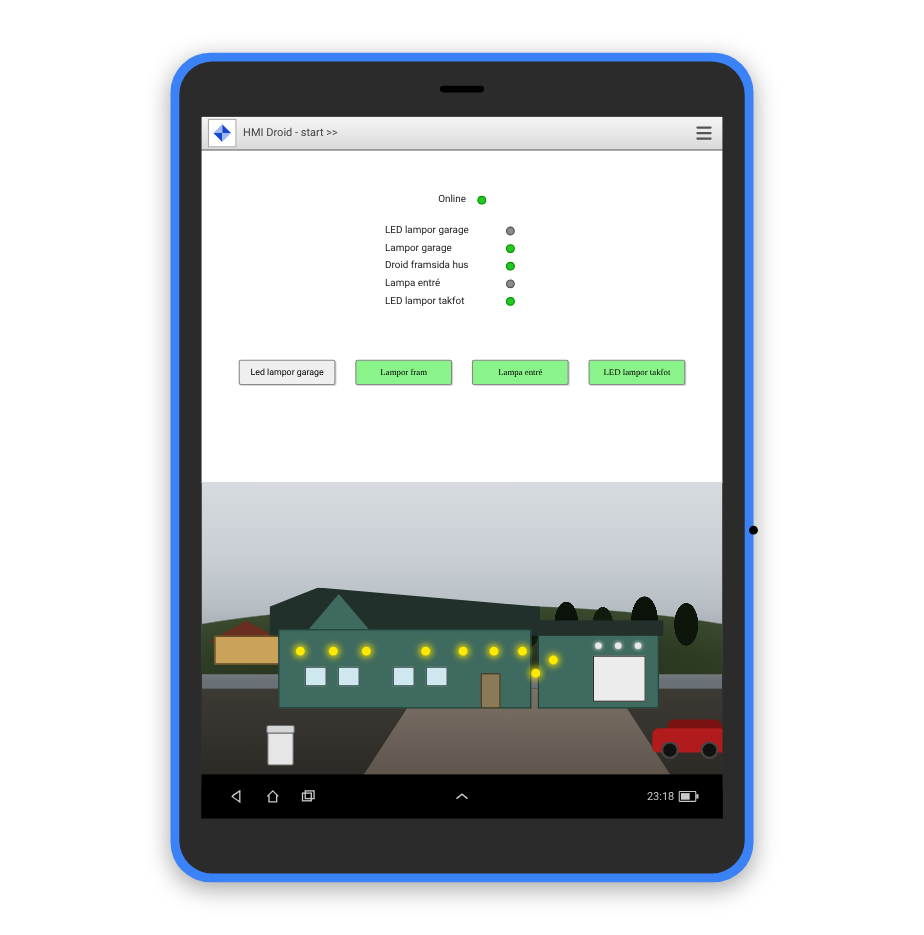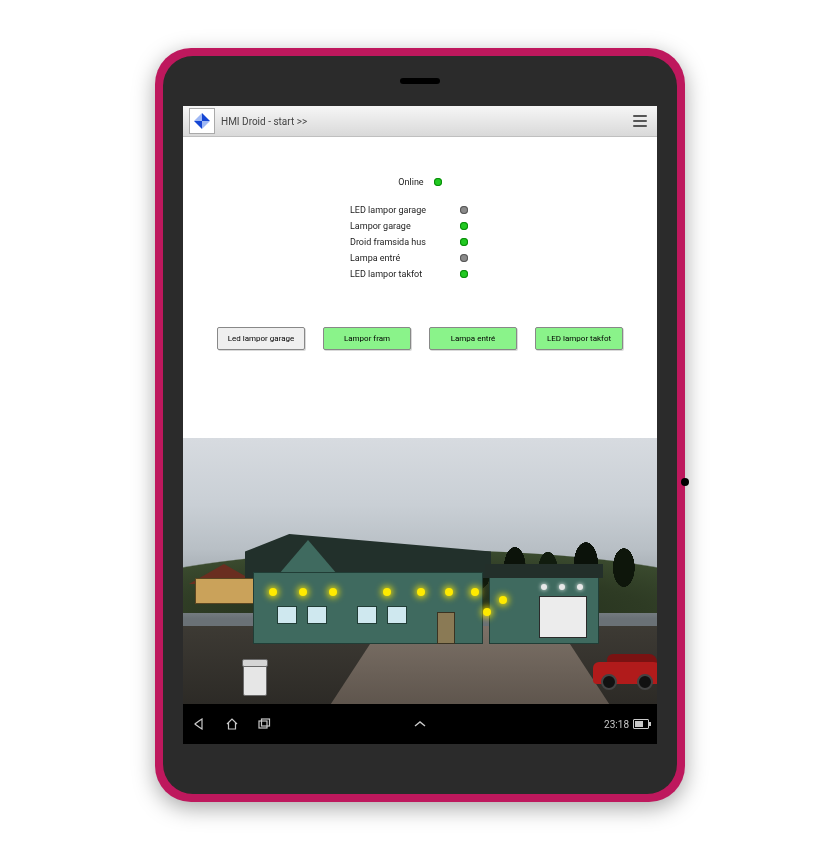--- a/index.html
+++ b/index.html
@@ -1,20 +1,20 @@
 <!DOCTYPE html>
 <html><head>
 <meta charset="utf-8">
 <style>
   html,body{margin:0;padding:0;width:840px;height:850px;background:#fff;font-family:Roboto,Arial,Helvetica,sans-serif;}
   .stage{width:840px;height:850px;background:#fff;position:relative;}
 
   
   .tablet{position:absolute;left:155px;top:48px;width:530px;height:754px;
-          background:#be185d;border-radius:36px;box-shadow:0 6px 22px rgba(0,0,0,.35);}
+          background:#3b82f6;border-radius:36px;box-shadow:0 6px 22px rgba(0,0,0,.35);}
   .tablet-inner{position:absolute;left:8px;top:8px;right:8px;bottom:8px;
           background:#2b2b2b;border-radius:30px;}
   .speaker{position:absolute;top:30px;left:50%;transform:translateX(-50%);
           width:40px;height:6px;background:#000;border-radius:3px;}
   .side-btn{position:absolute;right:-4px;top:430px;width:8px;height:8px;
           background:#000;border-radius:50%;}
 
   
   .screen{position:absolute;left:28px;right:28px;top:58px;bottom:58px;
           background:#000;overflow:hidden;}
@@ -46,21 +46,21 @@
           font-size:9px;color:#222;}
   .lamp-table .lbl{white-space:nowrap;}
   .lamp-table .cell-dot{display:flex;align-items:center;}
 
   .btn-row{position:absolute;top:190px;left:0;right:0;display:flex;
           justify-content:center;gap:18px;}
   .ctl-btn{font-size:8px;padding:6px 6px;min-width:74px;text-align:center;
           border:1px solid #888;border-radius:2px;cursor:pointer;
           box-shadow:1px 1px 0 rgba(0,0,0,.15);}
   .ctl-btn.neutral{background:#efefef;}
-  .ctl-btn.active{background:#8af38a;}
+  .ctl-btn.active{background:#8af38a;font-family:Liberation Serif, serif;}
 
   
   .scene{position:absolute;left:0;right:0;top:332px;bottom:28px;overflow:hidden;}
   .sky{position:absolute;inset:0;
        background:linear-gradient(#d7dbe0 0%,#c9cfd5 24%,#b8bfc5 40%,#9aa2a8 55%,#6a7176 65%);}
   .hill{position:absolute;left:0;right:0;top:45px;height:130px;
        background:radial-gradient(120% 80% at 50% 100%,#1f2b18 0%,#2e3b24 40%,#3a4a2e 60%,transparent 61%);}
   .treeline{position:absolute;left:0;right:0;top:60px;height:120px;
        background:
         radial-gradient(16px 30px at 58% 60%,#0e150b 0 60%,transparent 61%),
@@ -117,21 +117,21 @@
   .car .wheel{position:absolute;bottom:0;width:12px;height:12px;border-radius:50%;
        background:#111;border:2px solid #444;}
   .car .wf{left:8px}.car .wr{right:10px}
 
   .led{position:absolute;width:8px;height:8px;border-radius:50%;
        background:#ffea00;box-shadow:0 0 6px 2px rgba(255,234,0,.8);}
 
   
   .navbar{position:absolute;left:0;right:0;bottom:0;height:40px;
        background:#000;display:flex;align-items:center;color:#c9c9c9;
-       font-size:10px;padding:0 8px;}
+       font-size:10px;padding:0 24px;}
   .nav-left{display:flex;gap:14px;align-items:center;flex:1;}
   .nav-center{position:absolute;left:50%;top:50%;transform:translate(-50%,-50%);}
   .nav-right{display:flex;align-items:center;gap:4px;}
   .batt{display:inline-flex;align-items:center;}
   .batt-body{width:14px;height:8px;border:1px solid #c9c9c9;border-radius:1px;position:relative;}
   .batt-body:after{content:"";position:absolute;right:-3px;top:2px;width:2px;height:4px;background:#c9c9c9;}
   .batt-fill{position:absolute;left:1px;top:1px;bottom:1px;width:60%;background:#c9c9c9;}
 
   .nav-ico{width:18px;height:18px;display:flex;align-items:center;justify-content:center;cursor:pointer;}
 </style>

